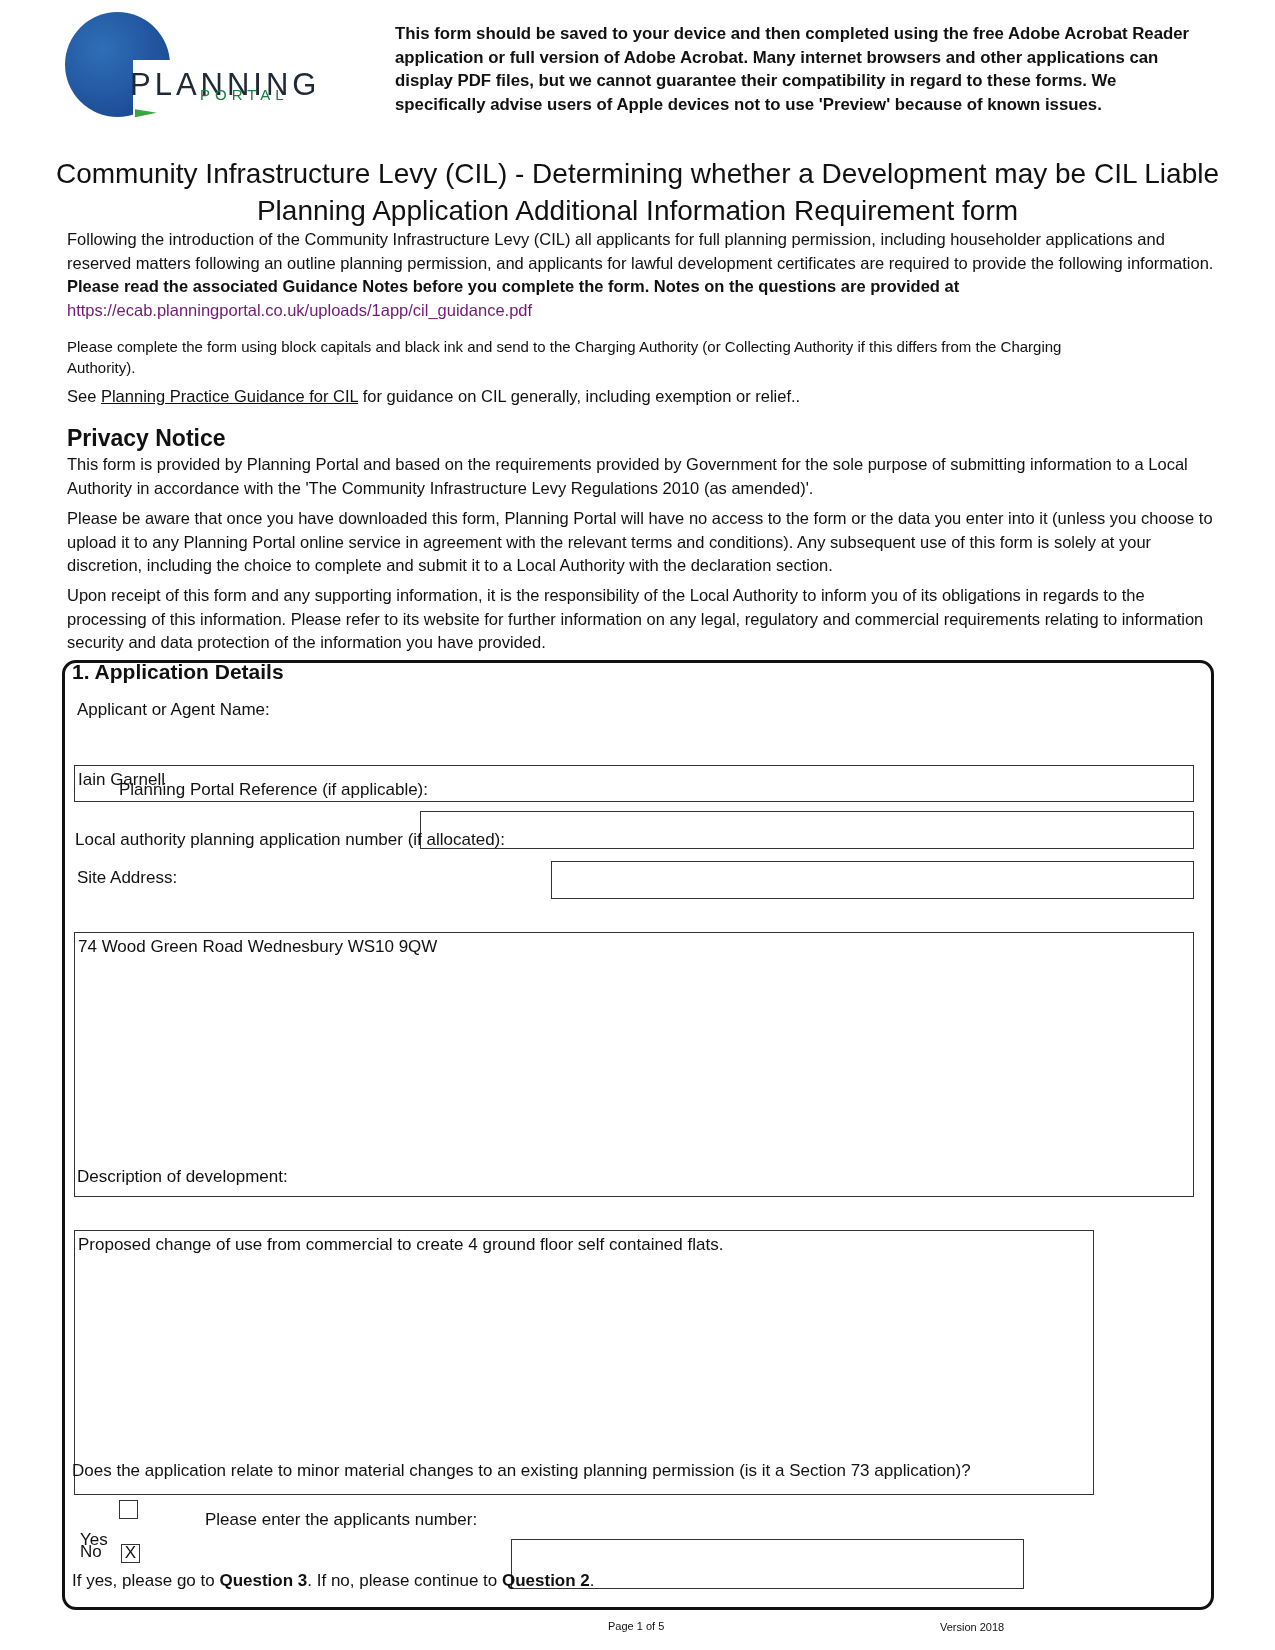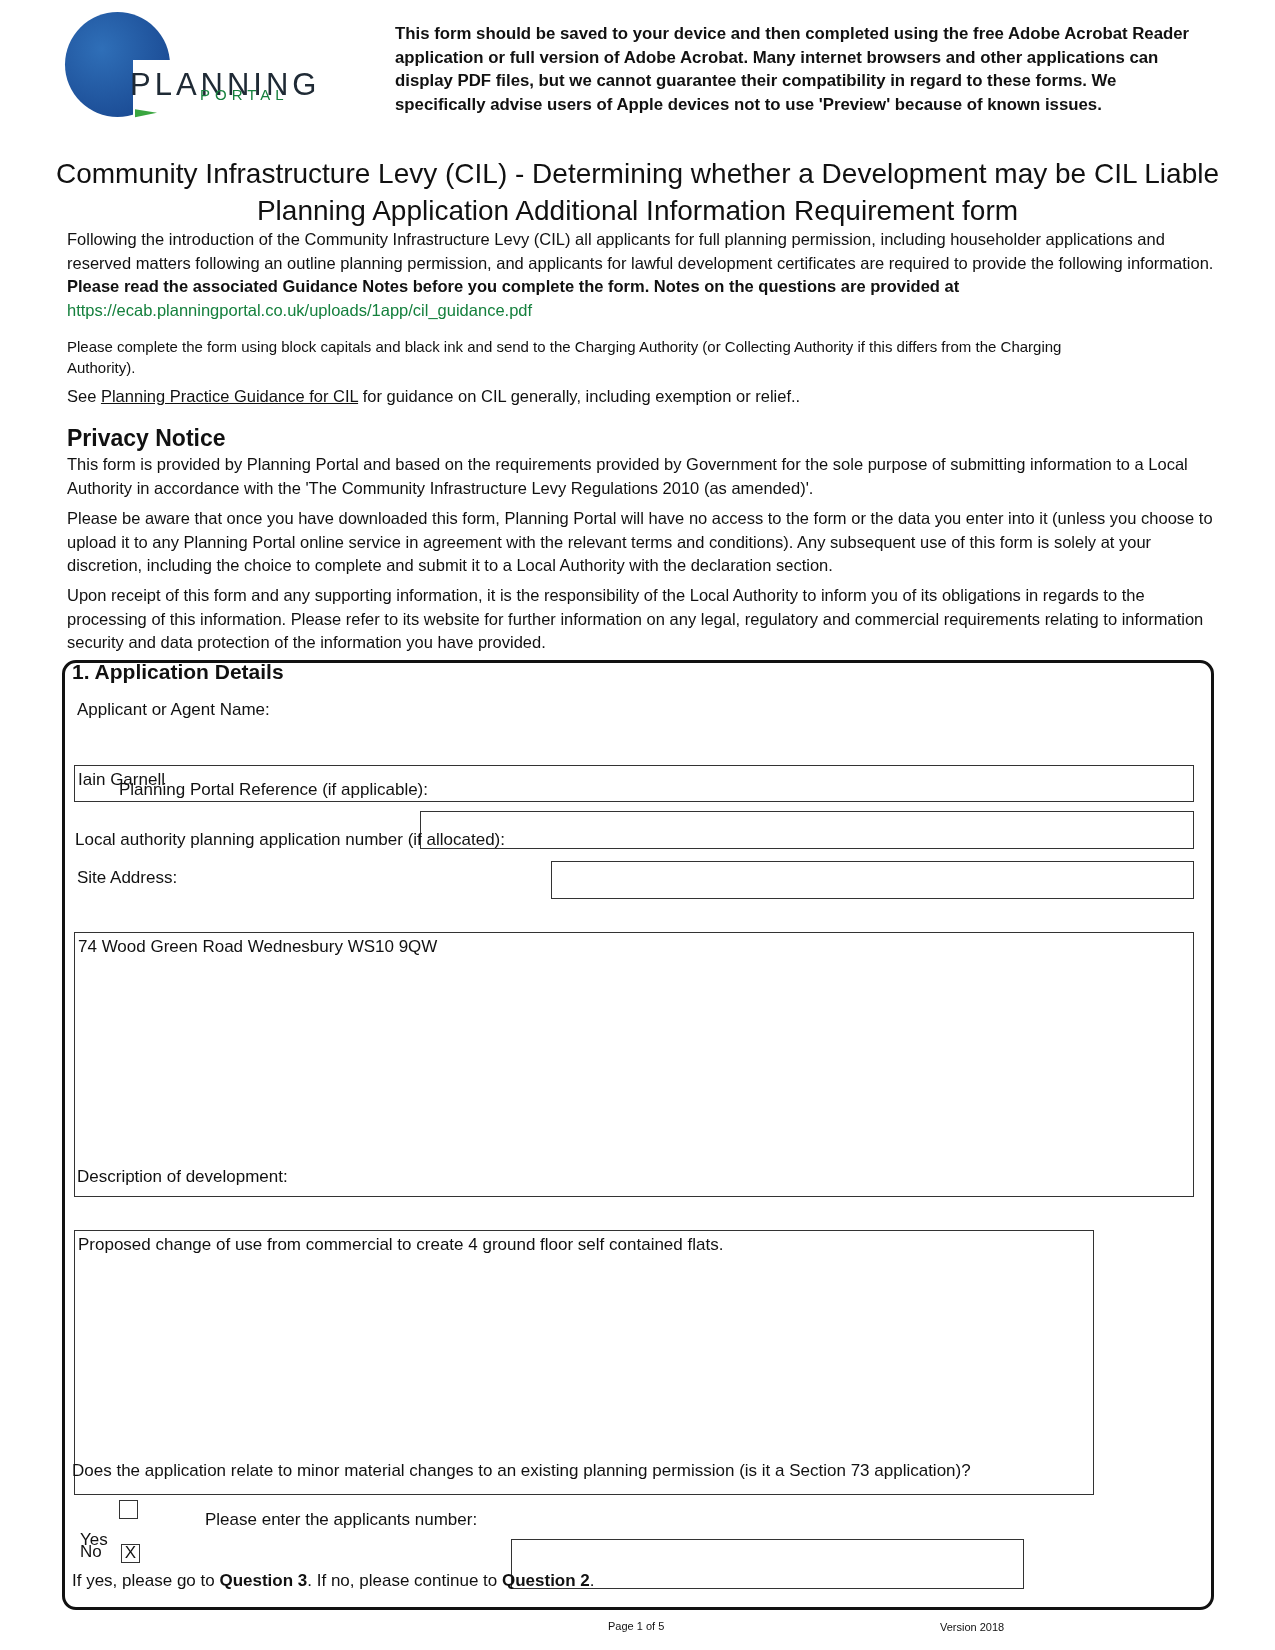--- a/index.html
+++ b/index.html
@@ -8,21 +8,21 @@
   .logo { left:65px; top:12px; width:240px; height:105px; }
   .logo-circle { position:absolute; left:0; top:0; width:105px; height:105px; border-radius:50%; background:radial-gradient(circle at 35% 35%, #2f6fb8, #15418a); }
   .logo-cut { position:absolute; left:68px; top:48px; width:45px; height:70px; background:#fff; }
   .logo-green { position:absolute; left:70px; top:95px; width:0; height:0; border-left:22px solid #3aa640; border-top:8px solid transparent; transform:skewY(-12deg); }
   .logo-t1 { position:absolute; left:65px; top:55px; font-size:31px; letter-spacing:4px; color:#1f2a35; }
   .logo-t2 { position:absolute; left:135px; top:74px; font-size:15px; letter-spacing:5px; color:#15803d; }
   .notice { left:395px; top:22px; width:810px; font-size:16.8px; font-weight:bold; line-height:23.5px; }
   .title { left:55px; top:155px; width:1165px; text-align:center; font-size:28px; line-height:37px; }
   .p { left:67px; width:1160px; font-size:16.5px; line-height:23.5px; }
   .p.small { font-size:15px; line-height:21px; }
-  .link { color:#15803d; }
+  .link { color:#701a75; }
   .ul { text-decoration:underline; }
   .h2 { left:67px; top:425px; font-size:23px; font-weight:bold; }
   .section { left:62px; top:660px; width:1152px; height:950px; border:3px solid #111; border-radius:14px; box-sizing:border-box; }
   .sec-title { left:72px; top:660px; font-size:21px; font-weight:bold; }
   .lbl { font-size:17px; }
   .box { border:1.5px solid #333; box-sizing:border-box; background:#fff; font-size:17px; padding:4px 3px;margin-top:41px; }
   .cb { width:19px; height:19px; border:1.5px solid #333; box-sizing:border-box; font-size:17px; line-height:16px; text-align:center; }
   .footer { font-size:11px; }
 </style>
 </head>

